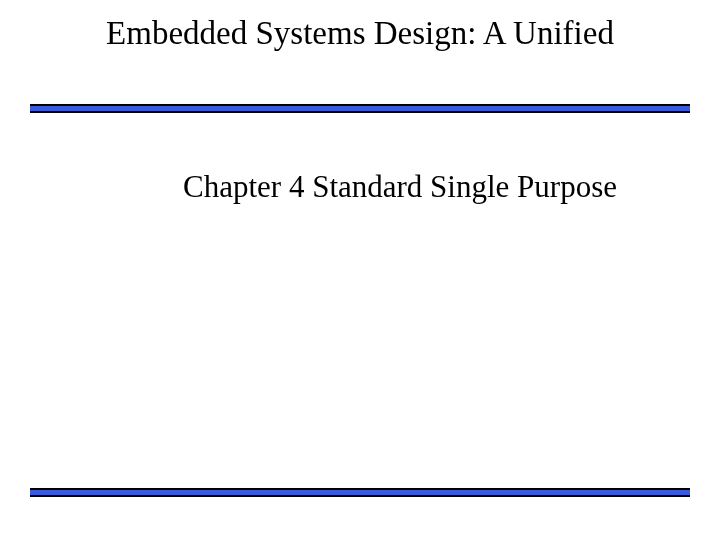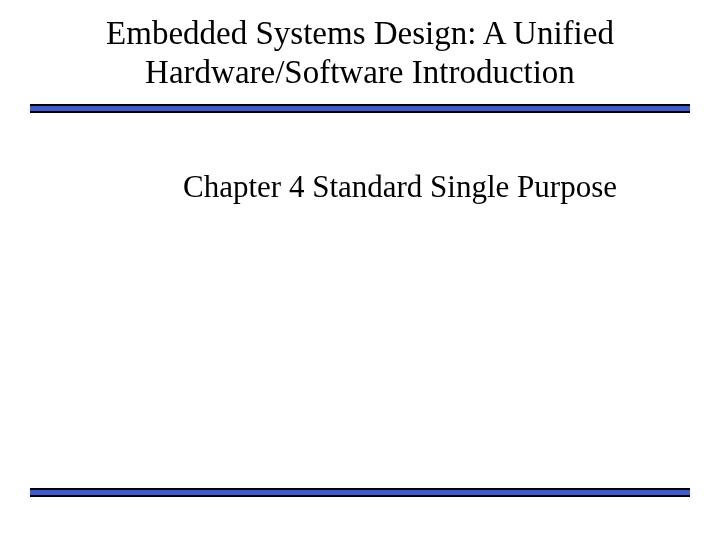--- a/index.html
+++ b/index.html
@@ -59,21 +59,20 @@
     background: #3a5bd9;
   }
 </style>
 </head>
 <body>
 
 <div class="slide">
 
   <div class="title">
     <span>Embedded Systems Design: A Unified</span><br>
-    <span>Hardware/Software Introduction</span>
   </div>
 
   <div class="top-rule"></div>
 
   <div class="subtitle">
     <span>Chapter 4 Standard Single Purpose</span><br>
   </div>
 
   <div class="bottom-rule"></div>
 

